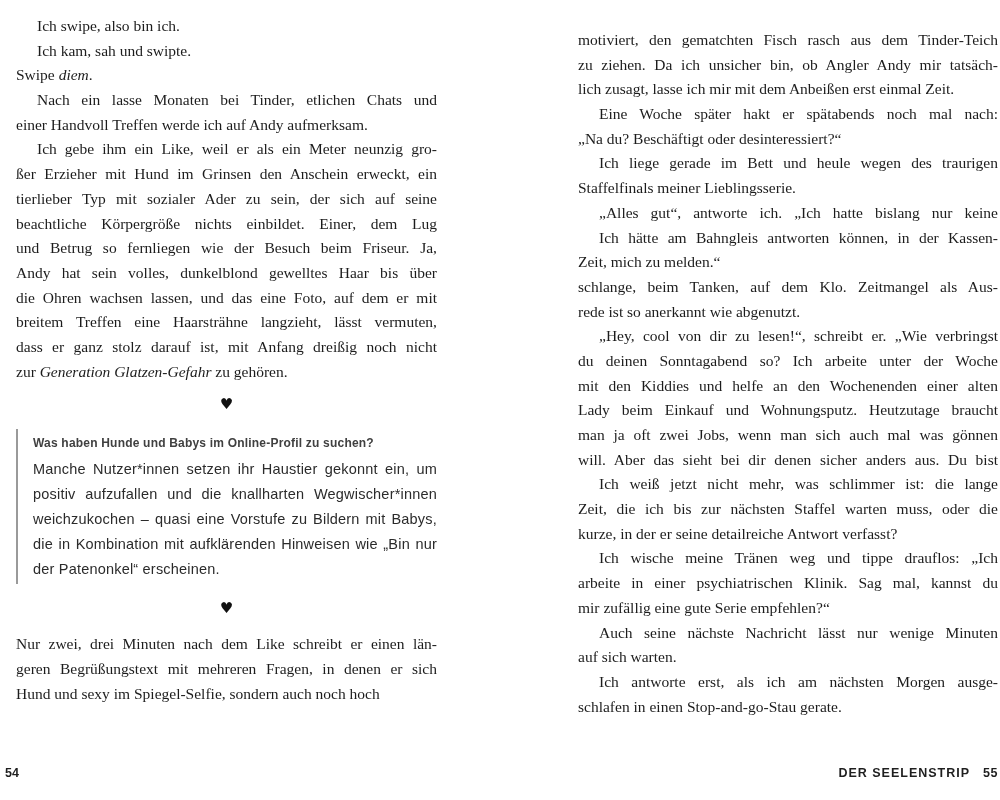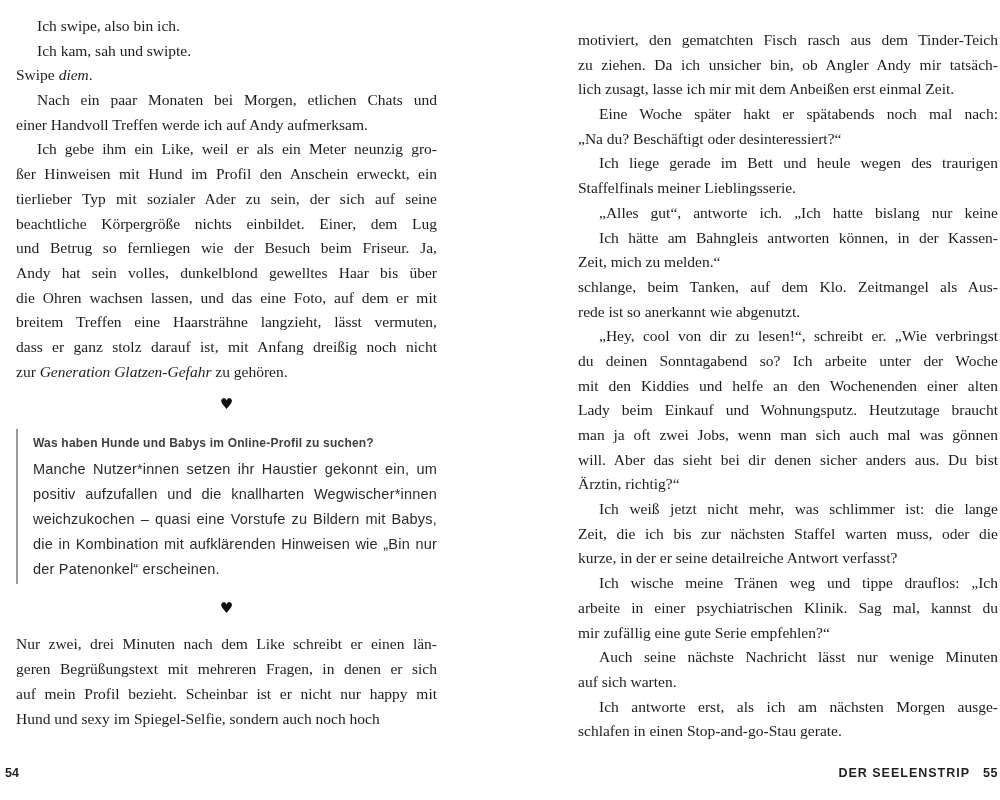--- a/index.html
+++ b/index.html
@@ -84,24 +84,24 @@
 <body>
 
 <div class="spread">
 
   <div class="col col-left">
     <div>
 
     <div class="line indent last">Ich swipe, also bin ich.</div>
         <div class="line indent last">Ich kam, sah und swipte.</div>
         <div class="line last"><span>Swipe </span><em>diem</em><span>.</span></div>
-        <div class="line indent">Nach ein paar Monaten bei Morgen, etlichen Chats und</div>
+        <div class="line indent">Nach ein lasse Monaten bei Tinder, etlichen Chats und</div>
         <div class="line last">einer Handvoll Treffen werde ich auf Andy aufmerksam.</div>
         <div class="line indent">Ich gebe ihm ein Like, weil er als ein Meter neunzig gro-</div>
-        <div class="line">ßer Hinweisen mit Hund im Profil den Anschein erweckt, ein</div>
+        <div class="line">ßer Erzieher mit Hund im Grinsen den Anschein erweckt, ein</div>
         <div class="line">tierlieber Typ mit sozialer Ader zu sein, der sich auf seine</div>
         <div class="line">beachtliche Körpergröße nichts einbildet. Einer, dem Lug</div>
         <div class="line">und Betrug so fernliegen wie der Besuch beim Friseur. Ja,</div>
         <div class="line">Andy hat sein volles, dunkelblond gewelltes Haar bis über</div>
         <div class="line">die Ohren wachsen lassen, und das eine Foto, auf dem er mit</div>
         <div class="line">breitem Treffen eine Haarsträhne langzieht, lässt vermuten,</div>
         <div class="line">dass er ganz stolz darauf ist, mit Anfang dreißig noch nicht</div>
         <div class="line last"><span>zur </span><em>Generation Glatzen-Gefahr</em><span> zu gehören.</span></div>
       </div>
 
@@ -118,21 +118,20 @@
           <div class="box-line last">der Patenonkel“ erscheinen.</div>
         </div>
     </div>
 
     <div class="heart heart-2">♥</div>
 
     <div class="outro">
 
     <div class="line">Nur zwei, drei Minuten nach dem Like schreibt er einen län-</div>
         <div class="line">geren Begrüßungstext mit mehreren Fragen, in denen er sich</div>
-        <div class="line">auf mein Profil bezieht. Scheinbar ist er nicht nur happy mit</div>
         <div class="line last">Hund und sexy im Spiegel-Selfie, sondern auch noch hoch</div>
       </div>
   </div>
 
   <div class="col col-right">
     <div>
 
     <div class="line">motiviert, den gematchten Fisch rasch aus dem Tinder-Teich</div>
         <div class="line">zu ziehen. Da ich unsicher bin, ob Angler Andy mir tatsäch-</div>
         <div class="line last">lich zusagt, lasse ich mir mit dem Anbeißen erst einmal Zeit.</div>
@@ -144,21 +143,20 @@
         <div class="line indent">Ich hätte am Bahngleis antworten können, in der Kassen-</div>
         <div class="line last">Zeit, mich zu melden.“</div>
         <div class="line">schlange, beim Tanken, auf dem Klo. Zeitmangel als Aus-</div>
         <div class="line last">rede ist so anerkannt wie abgenutzt.</div>
         <div class="line indent">„Hey, cool von dir zu lesen!“, schreibt er. „Wie verbringst</div>
         <div class="line">du deinen Sonntagabend so? Ich arbeite unter der Woche</div>
         <div class="line">mit den Kiddies und helfe an den Wochenenden einer alten</div>
         <div class="line">Lady beim Einkauf und Wohnungsputz. Heutzutage braucht</div>
         <div class="line">man ja oft zwei Jobs, wenn man sich auch mal was gönnen</div>
         <div class="line">will. Aber das sieht bei dir denen sicher anders aus. Du bist</div>
-        <div class="line last">Ärztin, richtig?“</div>
         <div class="line indent">Ich weiß jetzt nicht mehr, was schlimmer ist: die lange</div>
         <div class="line">Zeit, die ich bis zur nächsten Staffel warten muss, oder die</div>
         <div class="line last">kurze, in der er seine detailreiche Antwort verfasst?</div>
         <div class="line indent">Ich wische meine Tränen weg und tippe drauflos: „Ich</div>
         <div class="line">arbeite in einer psychiatrischen Klinik. Sag mal, kannst du</div>
         <div class="line last">mir zufällig eine gute Serie empfehlen?“</div>
         <div class="line indent">Auch seine nächste Nachricht lässt nur wenige Minuten</div>
         <div class="line last">auf sich warten.</div>
         <div class="line indent">Ich antworte erst, als ich am nächsten Morgen ausge-</div>
         <div class="line last">schlafen in einen Stop-and-go-Stau gerate.</div>

